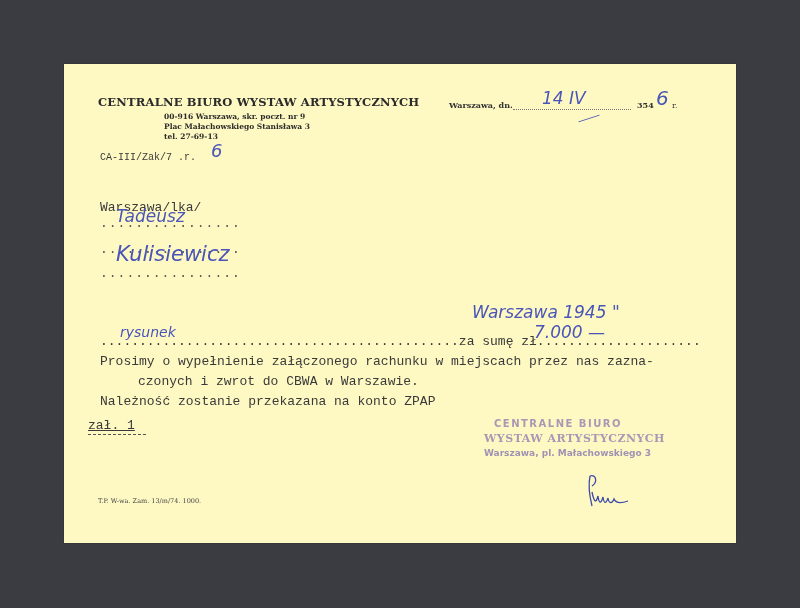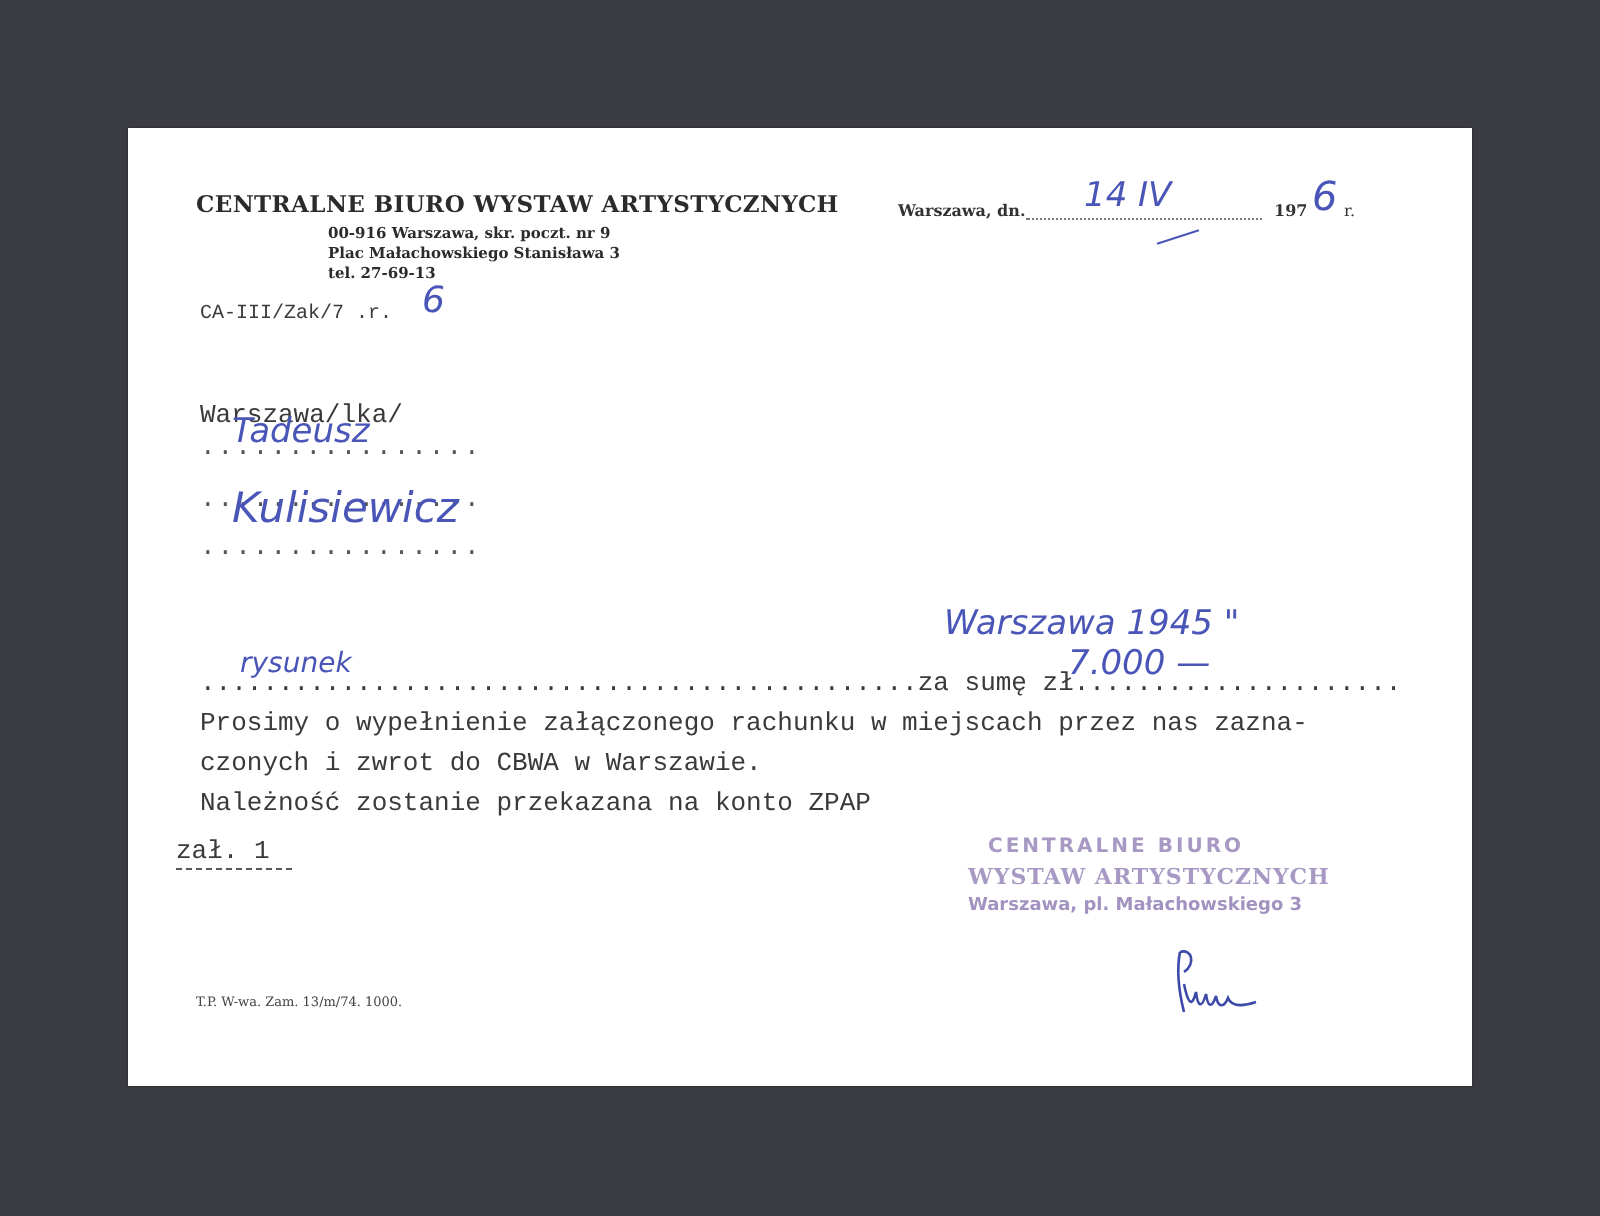--- a/index.html
+++ b/index.html
@@ -3,21 +3,21 @@
 <meta charset="utf-8">
 <style>
   html, body { margin:0; padding:0; }
   body {
     width:800px; height:608px; overflow:hidden;
     background:#3b3c41;
     position:relative;
   }
   .paper {
     position:absolute; left:64px; top:64px; width:672px; height:479px;
-    background:#ffffff;
+    background:#fef9c3;
     box-shadow: 0 0 1px #222;
   }
   .serif-head { font-family:"DejaVu Serif", serif; color:#2b2b2b; }
   .mono { font-family:"Liberation Mono", "DejaVu Sans Mono", monospace; color:#3a3a3a; }
   .hand { font-family:"DejaVu Sans", sans-serif; color:#4a55b8; font-style:italic; }
   .abs { position:absolute; white-space:nowrap; }
 
   .org-name { left:34px; top:31px; font-size:11.5px; font-weight:bold; letter-spacing:0.2px; }
   .addr { font-size:7.5px; font-weight:bold; width:150px; }
   .addr1 { left:100px; top:48px; }
@@ -41,27 +41,27 @@
   .dl2 { left:36px; top:178px; }
   .dl3 { left:36px; top:202px; }
   .name1 { left:52px; top:142px; font-size:17px; }
   .name2 { left:52px; top:178px; font-size:21px; }
 
   .body-line { font-size:13px; left:36px; }
   .bl1 { top:226px; }
   .bl2 { top:250px; }
   .bl3 { top:270px; }
   .bl4 { top:290px; }
-  .bl5 { top:310px; }
+  .bl5 { top:310px;margin-left:38px; }
   .bl6 { top:330px; }
   .title-hand { left:408px; top:238px; font-size:17px; }
   .type-hand { left:56px; top:260px; font-size:14px; }
   .sum-hand { left:470px; top:258px; font-size:17px; }
 
-  .attach { left:24px; top:354px; font-size:13px; }
+  .attach { left:24px; top:354px; font-size:13px;text-decoration:underline; }
   .attach-underline { left:24px; top:370px; width:58px; border-bottom:1px dashed #555; }
 
   .stamp { color:#8a78b0; font-family:"DejaVu Sans", sans-serif; font-weight:bold; }
   .st1 { left:430px; top:354px; width:220px; font-size:10px; letter-spacing:1.5px; opacity:0.75; }
   .st2 { left:420px; top:368px; width:240px; font-size:11px; letter-spacing:0.5px; font-family:"DejaVu Serif", serif; opacity:0.75; }
   .st3 { left:420px; top:384px; width:240px; font-size:9px; opacity:0.8; }
 
   .signature { left:520px; top:408px; width:70px; height:40px; }
 
   .printer { left:34px; top:433px; font-size:6.5px; font-family:"DejaVu Serif", serif; color:#444; }
@@ -73,21 +73,21 @@
 
   <div class="abs serif-head org-name">CENTRALNE BIURO WYSTAW ARTYSTYCZNYCH</div>
   <div class="abs serif-head addr addr1">00-916 Warszawa, skr. poczt. nr 9</div>
   <div class="abs serif-head addr addr2">Plac Małachowskiego Stanisława 3</div>
   <div class="abs serif-head addr addr3">tel. 27-69-13</div>
 
   <div class="abs date-label">Warszawa, dn.</div>
   <div class="abs date-dots"></div>
   <div class="abs hand date-hand">14 IV</div>
   <div class="abs date-underline"></div>
-  <div class="abs date-year">197</div>
+  <div class="abs date-year">354</div>
   <div class="abs hand year-hand">6</div>
   <div class="abs date-r">r.</div>
 
   <div class="abs mono ref">CA-III/Zak/7 .r.</div>
   <div class="abs hand ref-hand">6</div>
 
   <div class="abs mono citizen-label">Warszawa/lka/</div>
   <div class="abs mono dots-line dl1">................</div>
   <div class="abs hand name1">Tadeusz</div>
   <div class="abs mono dots-line dl2">................</div>

